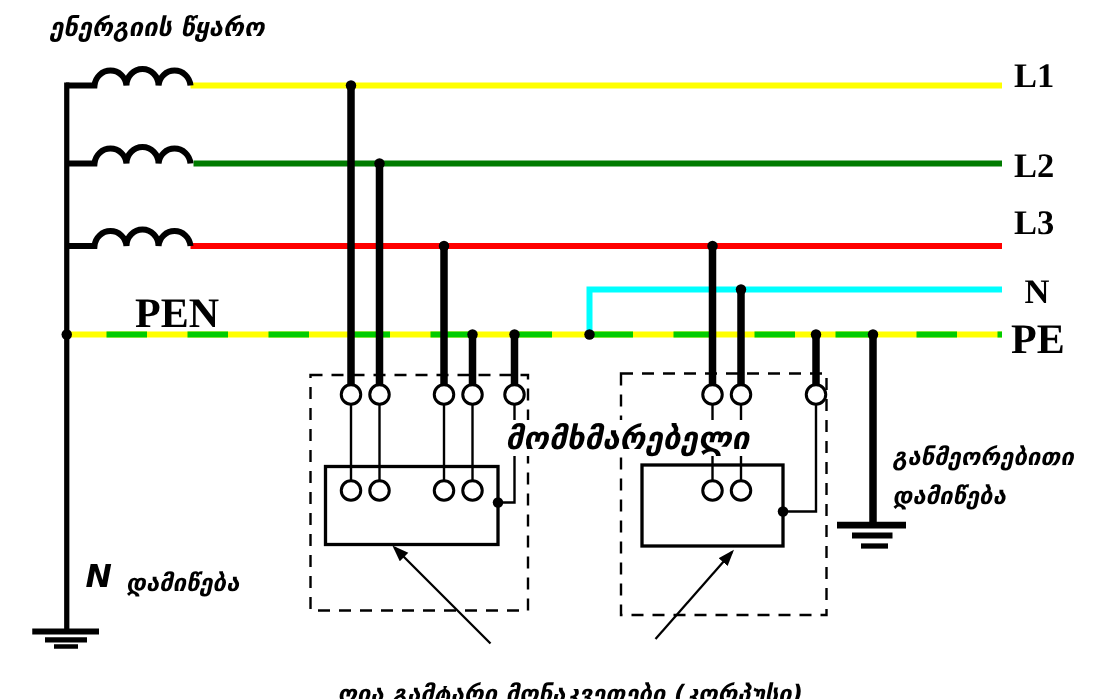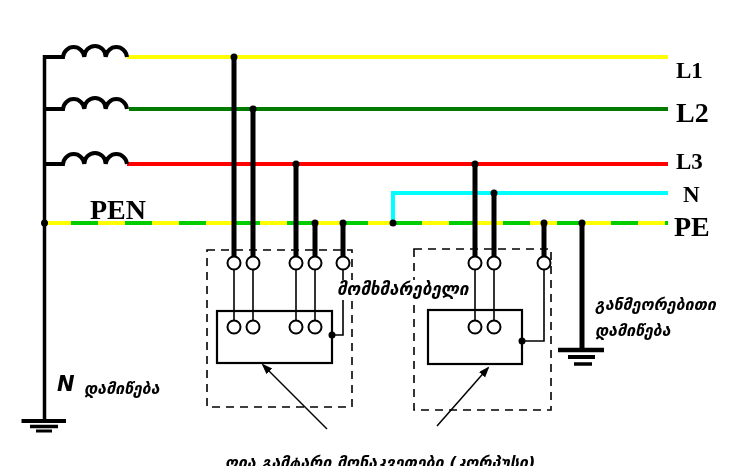--- a/index.html
+++ b/index.html
@@ -128,30 +128,31 @@
       <circle cx="544" cy="223" r="3.5"></circle>
       <circle cx="582" cy="223" r="3.5"></circle>
       <circle cx="332" cy="335" r="3.5"></circle>
       <circle cx="522" cy="341" r="3.5"></circle>
     </g>
 
     <line x1="327" y1="429" x2="263" y2="365" stroke="#000" stroke-width="1.5" marker-end="url(#ah)"></line>
     <line x1="437" y1="426" x2="488" y2="368" stroke="#000" stroke-width="1.5" marker-end="url(#ah)"></line>
   </svg>
 
+  <span class="geo" style="left:33px; top:10px; font-size:17px;">ენერგიის წყარო</span>
 
   <span class="serifLbl" style="left:90px; top:196px; font-size:28px;">PEN</span>
 
-  <span class="serifLbl" style="left:676px; top:59px; font-size:23px;">L1</span>
-  <span class="serifLbl" style="left:676px; top:99px; font-size:28px;">L2</span>
-  <span class="serifLbl" style="left:676px; top:150px; font-size:23px;">L3</span>
+  <span class="serifLbl" style="left:676px; top:39px; font-size:23px;">L1</span>
+  <span class="serifLbl" style="left:676px; top:99px; font-size:23px;">L2</span>
+  <span class="serifLbl" style="left:676px; top:137px; font-size:23px;">L3</span>
   <span class="serifLbl" style="left:683px; top:183px; font-size:23px;">N</span>
   <span class="serifLbl" style="left:674px; top:213px; font-size:28px;">PE</span>
 
-  <span class="geo" style="left:336px; top:280px; font-size:17px; background:#fff; padding:0 1px;">მომხმარებელი</span>
+  <span class="geo" style="left:336px; top:280px; font-size:21px; background:#fff; padding:0 1px;">მომხმარებელი</span>
 
   <span class="geo prewrap" style="left:595px; top:292px; font-size:16px; line-height:26px;">განმეორებითი
 დამიწება</span>
 
   <span class="geo" style="left:57px; top:372px; font-size:21px;">N</span>
   <span class="geo" style="left:84px; top:380px; font-size:16px;">დამიწება</span>
 
   <span class="geo" style="left:225px; top:454px; font-size:16px;">ღია გამტარი მონაკვეთები (კორპუსი)</span>
 
 </div>

